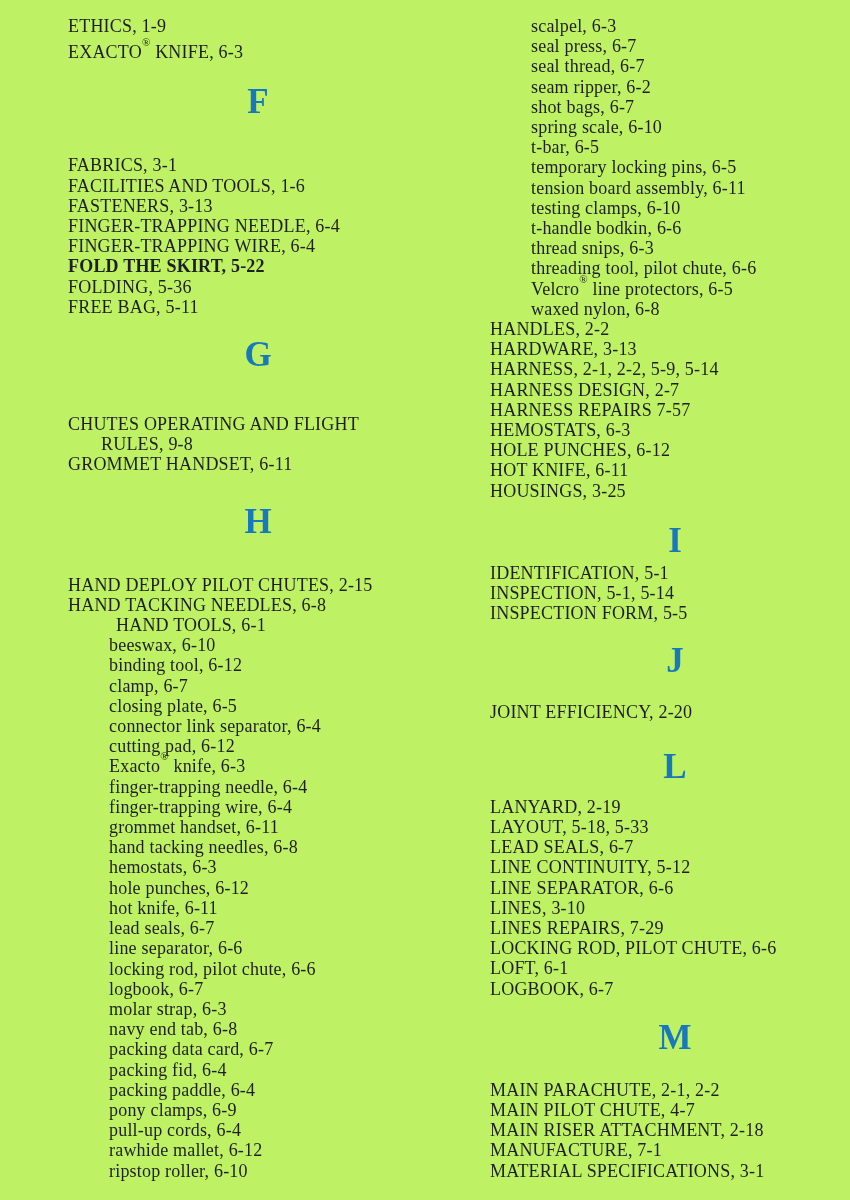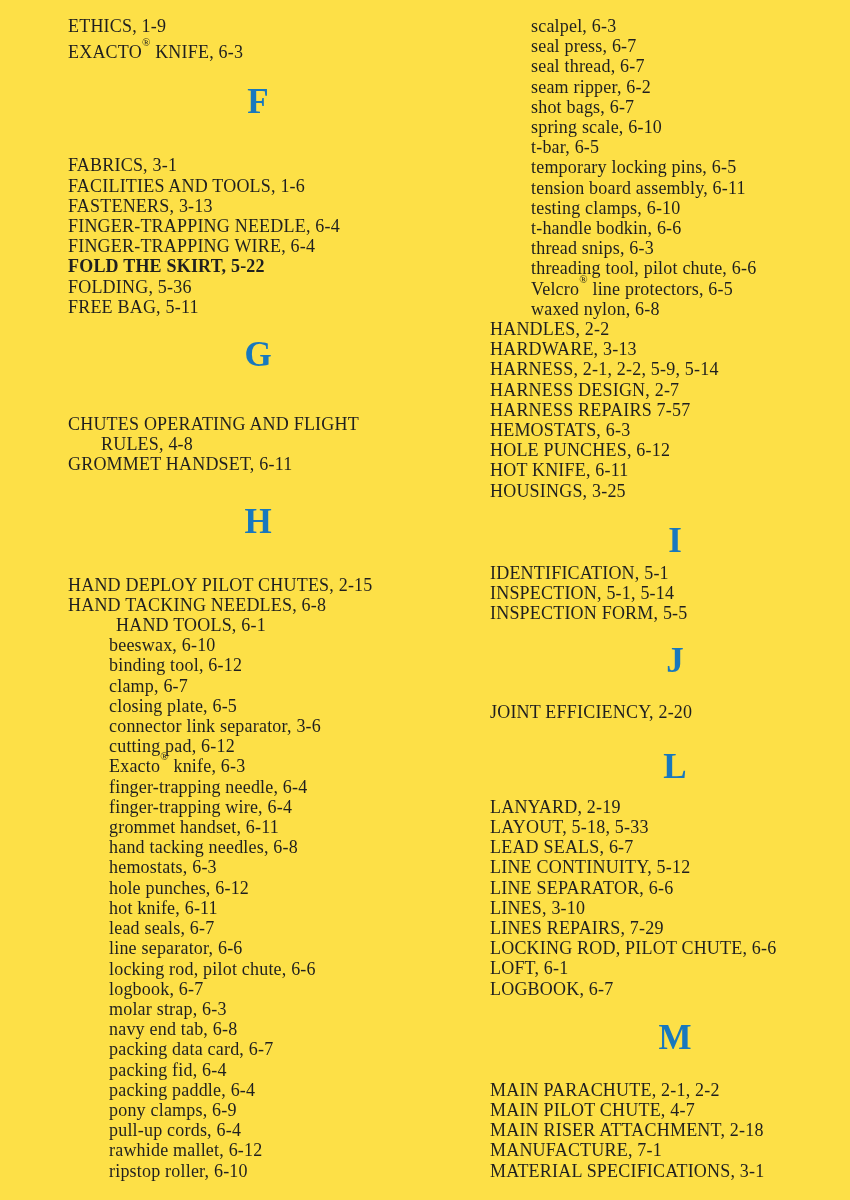--- a/index.html
+++ b/index.html
@@ -4,21 +4,21 @@
 <style>
   html, body {
     margin: 0;
     padding: 0;
     background: #ffffff;
   }
   .page {
     position: relative;
     width: 850px;
     height: 1200px;
-    background: #fde047;
+    background: #bef264;
     overflow: hidden;
     font-family: "Liberation Serif", "DejaVu Serif", serif;
   }
   .col {
     position: absolute;
     top: 0;
     padding-top: 16px;
   }
   .col-left  { left: 68px;  width: 380px; }
   .col-right { left: 490px; width: 370px; }
@@ -75,33 +75,33 @@
         <div class="entry indent-0" style="color: rgb(31, 31, 31);">FASTENERS, 3-13</div>
         <div class="entry indent-0" style="color: rgb(31, 31, 31);">FINGER-TRAPPING NEEDLE, 6-4</div>
         <div class="entry indent-0" style="color: rgb(31, 31, 31);">FINGER-TRAPPING WIRE, 6-4</div>
         <div class="entry indent-0" style="color: rgb(31, 31, 31); font-weight: bold;">FOLD THE SKIRT, 5-22</div>
         <div class="entry indent-0" style="color: rgb(31, 31, 31);">FOLDING, 5-36</div>
         <div class="entry indent-0" style="color: rgb(31, 31, 31);">FREE BAG, 5-11</div>
       </div>
       <div class="letter-heading" style="color: rgb(24, 120, 190);">G</div>
       <div class="entries">
         <div class="entry indent-0" style="color: rgb(31, 31, 31);">CHUTES OPERATING AND FLIGHT</div>
-        <div class="entry indent-2" style="color: rgb(31, 31, 31);">RULES, 4-8</div>
+        <div class="entry indent-2" style="color: rgb(31, 31, 31);">RULES, 9-8</div>
         <div class="entry indent-0" style="color: rgb(31, 31, 31);">GROMMET HANDSET, 6-11</div>
       </div>
       <div class="letter-heading" style="color: rgb(24, 120, 190);">H</div>
       <div class="entries">
         <div class="entry indent-0" style="color: rgb(31, 31, 31);">HAND DEPLOY PILOT CHUTES, 2-15</div>
         <div class="entry indent-0" style="color: rgb(31, 31, 31);">HAND TACKING NEEDLES, 6-8</div>
         <div class="entry indent-0" style="color: rgb(31, 31, 31); margin-left: 48px;">HAND TOOLS, 6-1</div>
         <div class="entry indent-1" style="color: rgb(31, 31, 31);">beeswax, 6-10</div>
         <div class="entry indent-1" style="color: rgb(31, 31, 31);">binding tool, 6-12</div>
         <div class="entry indent-1" style="color: rgb(31, 31, 31);">clamp, 6-7</div>
         <div class="entry indent-1" style="color: rgb(31, 31, 31);">closing plate, 6-5</div>
-        <div class="entry indent-1" style="color: rgb(31, 31, 31);">connector link separator, 3-6</div>
+        <div class="entry indent-1" style="color: rgb(31, 31, 31);">connector link separator, 6-4</div>
         <div class="entry indent-1" style="color: rgb(31, 31, 31);">cutting pad, 6-12</div>
         <div class="entry indent-1" style="color: rgb(31, 31, 31);">Exacto<sup>®</sup> knife, 6-3</div>
         <div class="entry indent-1" style="color: rgb(31, 31, 31);">finger-trapping needle, 6-4</div>
         <div class="entry indent-1" style="color: rgb(31, 31, 31);">finger-trapping wire, 6-4</div>
         <div class="entry indent-1" style="color: rgb(31, 31, 31);">grommet handset, 6-11</div>
         <div class="entry indent-1" style="color: rgb(31, 31, 31);">hand tacking needles, 6-8</div>
         <div class="entry indent-1" style="color: rgb(31, 31, 31);">hemostats, 6-3</div>
         <div class="entry indent-1" style="color: rgb(31, 31, 31);">hole punches, 6-12</div>
         <div class="entry indent-1" style="color: rgb(31, 31, 31);">hot knife, 6-11</div>
         <div class="entry indent-1" style="color: rgb(31, 31, 31);">lead seals, 6-7</div>

